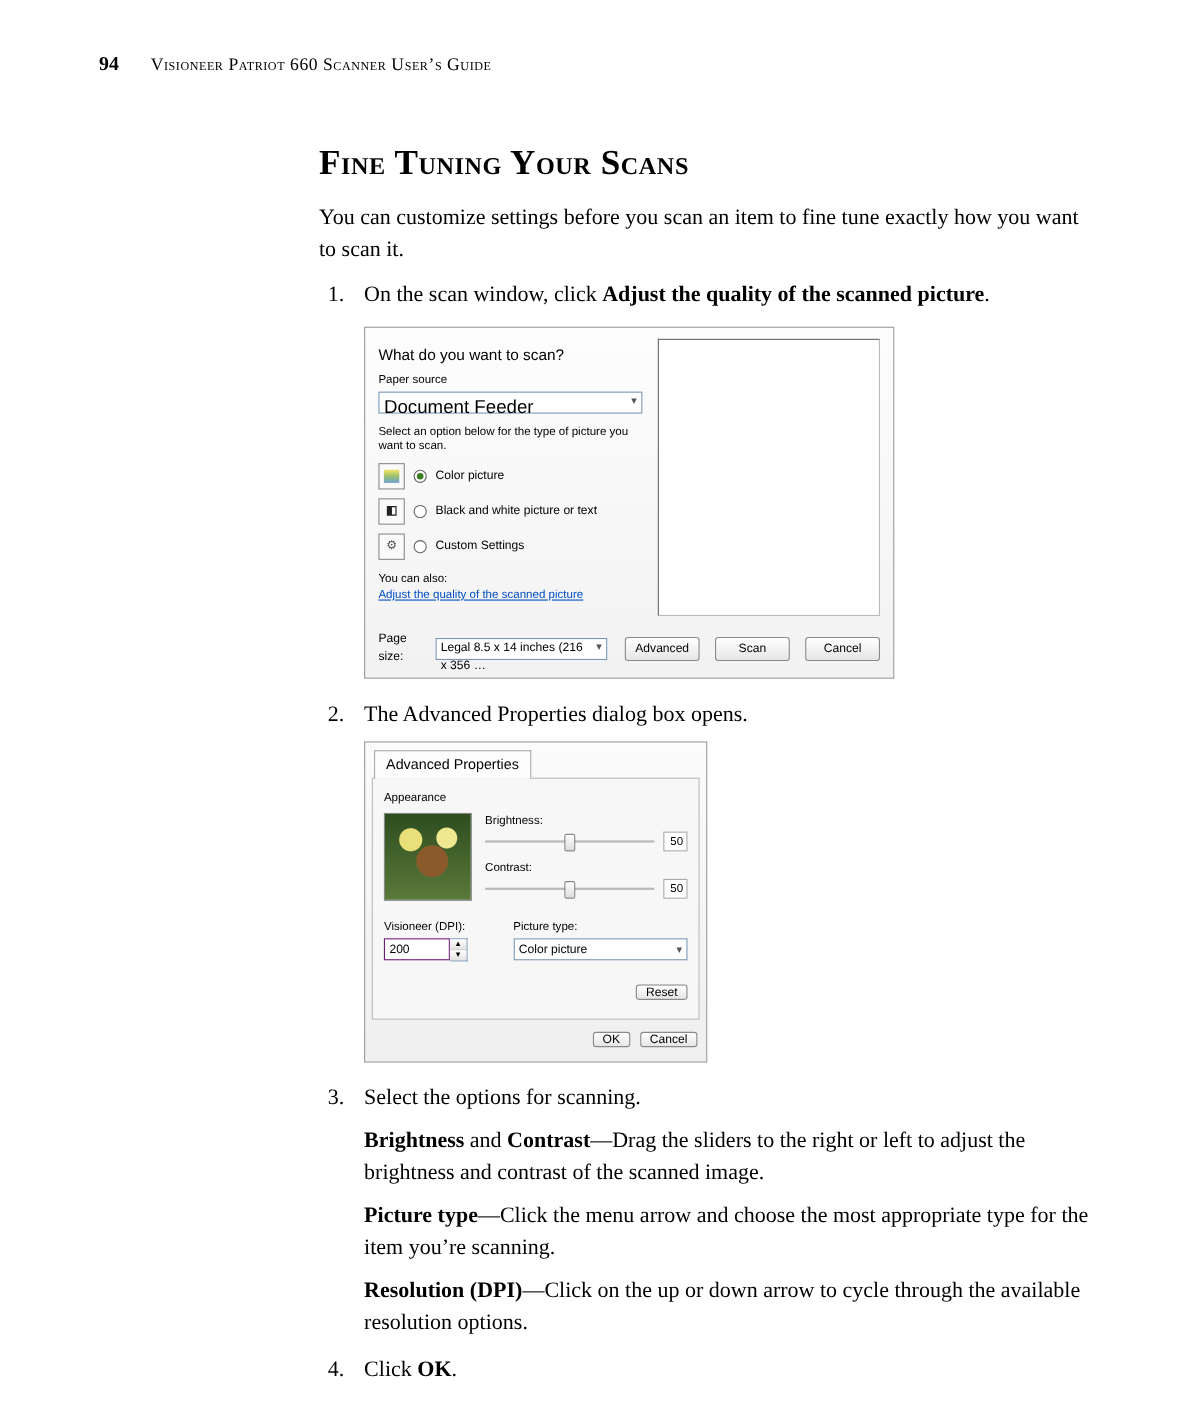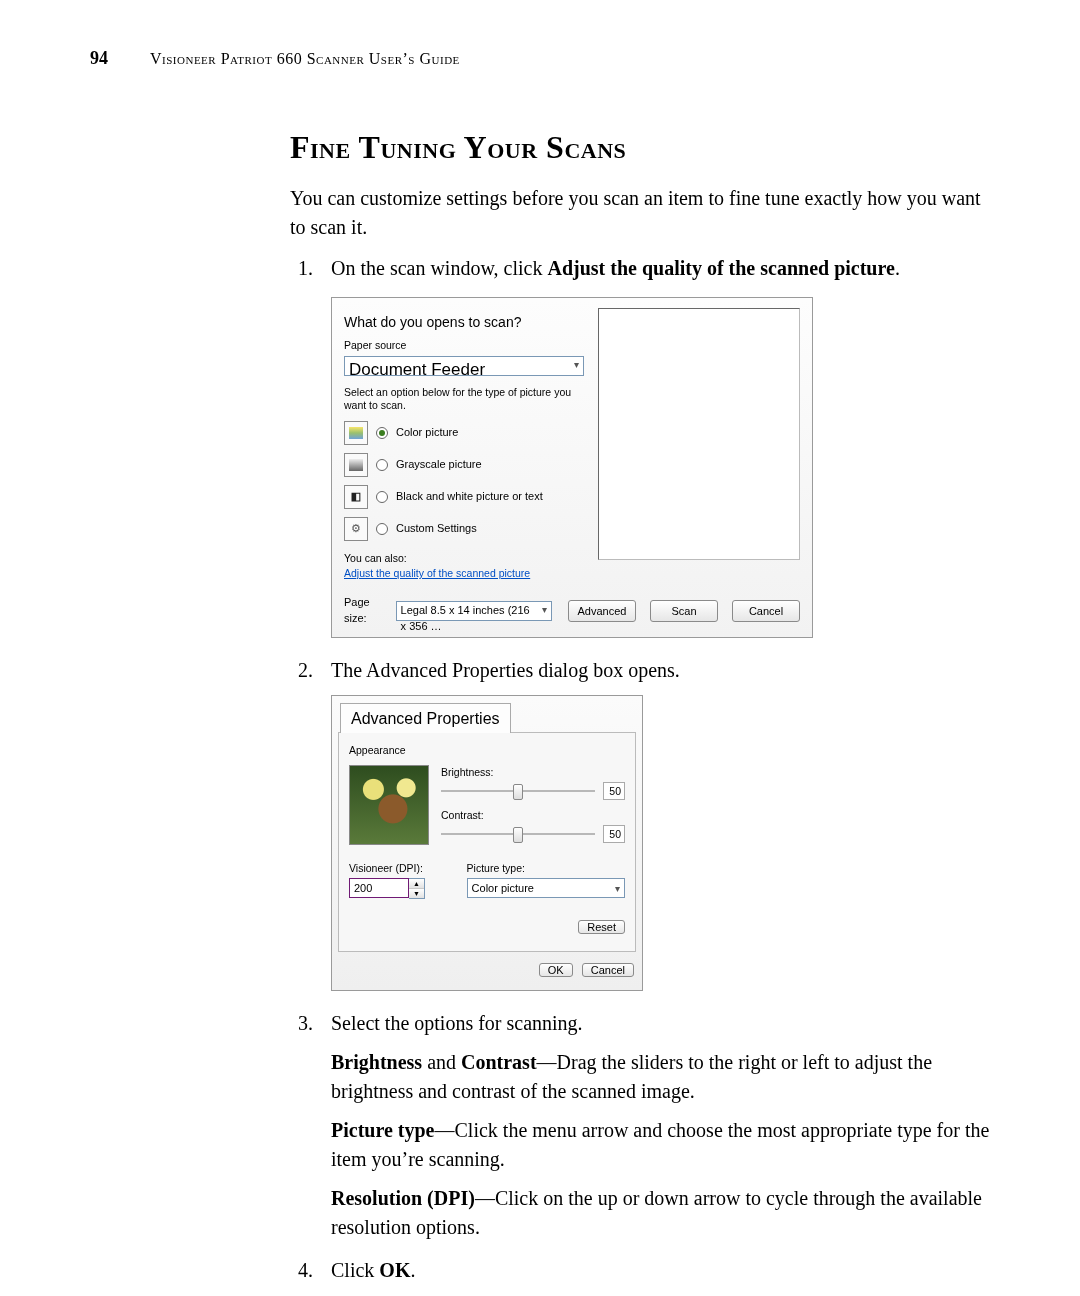--- a/index.html
+++ b/index.html
@@ -10,21 +10,21 @@
     color: #000;
     width: 1080px;
   }
   .page {
     padding: 48px 90px 48px 90px;
     box-sizing: border-box;
   }
   .header-row {
     display: flex;
     align-items: baseline;
-    gap: 20px;
+    gap: 7px;
     margin-bottom: 60px;
   }
   .page-num {
     font-weight: bold;
     font-size: 18px;
     width: 40px;
   }
   .running-head {
     font-variant: small-caps;
     font-size: 16px;
@@ -201,21 +201,21 @@
     font-family: Tahoma, Verdana, sans-serif;
     font-size: 11px;
   }
   .d2-tab {
     display: inline-block;
     padding: 3px 10px;
     border: 1px solid #aaa;
     border-bottom: none;
     background: #fdfdfd;
     margin: 6px 0 0 8px;
-    font-size: 16px;
+    font-size: 13px;
     position: relative; top: 1px;
   }
   .d2-body {
     border: 1px solid #bbb;
     margin: 0 6px;
     padding: 10px 10px 14px 10px;
     background: #f7f7f7;
   }
   .d2-row1 {
     display: flex; gap: 12px;
@@ -329,38 +329,31 @@
     <ol class="steps">
 
       <li>
         <p>
           <span>On the scan window, click </span><strong>Adjust the quality of the scanned picture</strong><span>.</span>
         </p>
 
         <div class="dialog1">
           <div class="dialog1-inner">
             <div class="d1-left">
-              <div class="d1-title">What do you opens to scan?</div>
+              <div class="d1-title">What do you want to scan?</div>
               <div class="d1-sublabel">Paper source</div>
               <div class="d1-combo">Document Feeder</div>
               <div class="d1-hint">Select an option below for the type of picture you want to scan.</div>
 
               <div class="d1-opt">
                 <div class="d1-iconbox">
                     <span class="icon-color"></span>
                   </div>
                 <span class="d1-radio checked"></span>
                 <span>Color picture</span>
-              </div>
-              <div class="d1-opt">
-                <div class="d1-iconbox">
-                    <span class="icon-gray"></span>
-                  </div>
-                <span class="d1-radio"></span>
-                <span>Grayscale picture</span>
               </div>
               <div class="d1-opt">
                 <div class="d1-iconbox icon-bw">◧</div>
                 <span class="d1-radio"></span>
                 <span>Black and white picture or text</span>
               </div>
               <div class="d1-opt">
                 <div class="d1-iconbox icon-custom">⚙</div>
                 <span class="d1-radio"></span>
                 <span>Custom Settings</span>

